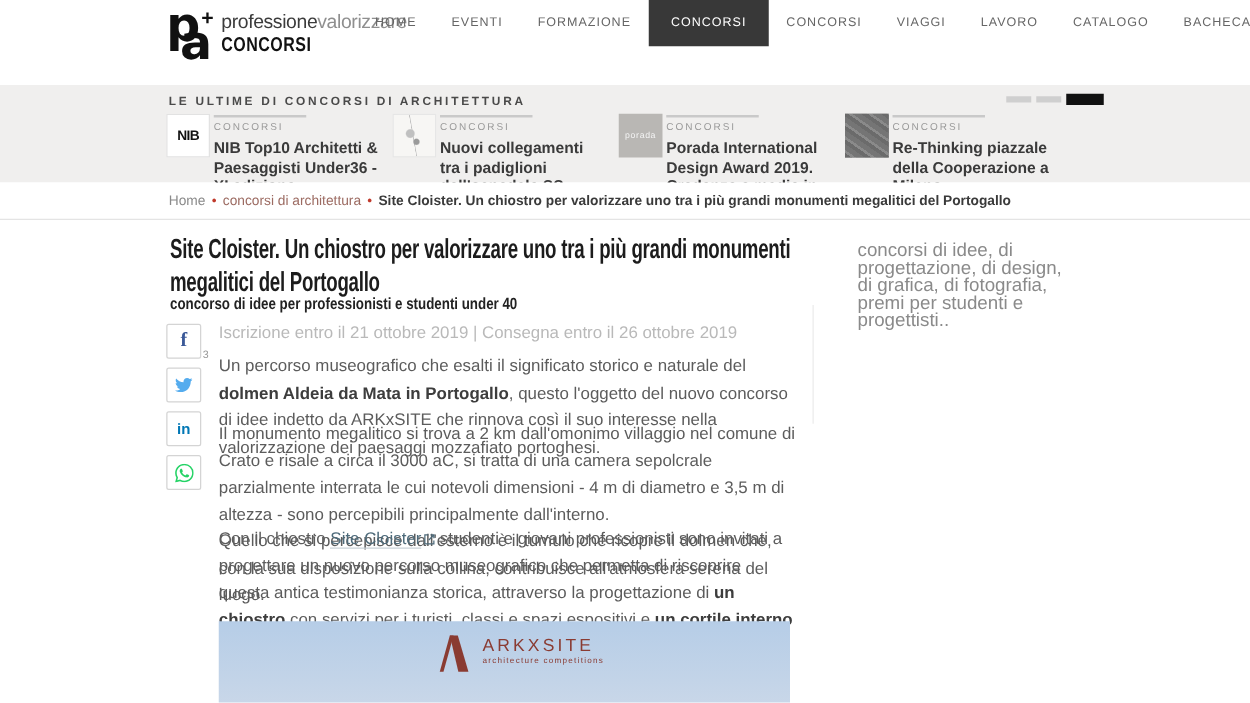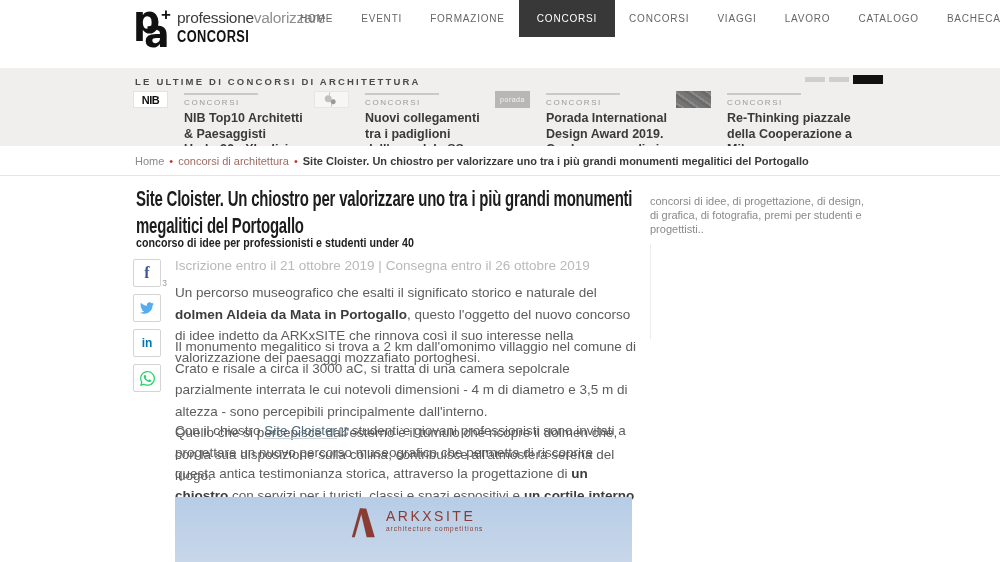--- a/index.html
+++ b/index.html
@@ -26,21 +26,21 @@
   .nav-item.active { background:#383838; color:#fff; padding:0 18px; }
   
   .strip { position:absolute; top:68px; left:0; width:1000px; height:78px; background:#f0efee; }
   .strip-heading { position:absolute; left:135px; top:8px; font-size:9.5px; font-weight:bold;
                    letter-spacing:2.2px; color:#4a4a4a; }
   .strip-widget { position:absolute; left:805px; top:7px; display:flex; align-items:center; gap:4px; }
   .sw-dash { width:20px; height:5px; background:#cfcfcf; }
   .sw-pill { width:30px; height:9px; background:#111; }
   .cards { position:absolute; left:133px; top:23px; display:flex; }
   .card { width:181px; display:flex; cursor:pointer; }
-  .thumb { width:35px; height:17px; margin-right:16px; flex:0 0 35px; display:flex;
+  .thumb { width:35px; height:35px; margin-right:3px; flex:0 0 35px; display:flex;
            align-items:center; justify-content:center; overflow:hidden; }
   .thumb-nib { background:#fff; border:1px solid #e2e2e2; font-weight:bold; font-size:11px;
                color:#111; letter-spacing:-0.5px; }
   .thumb-sketch { background:#f7f6f4; border:1px solid #e6e6e6;
     background-image:radial-gradient(circle at 55% 65%, #9a9a9a 2px, transparent 3px),
                      radial-gradient(circle at 40% 45%, #c0c0c0 3px, transparent 4px),
                      linear-gradient(80deg, transparent 46%, #bdbdbd 47%, transparent 49%); }
   .thumb-porada { background:#b9b7b4; color:#f4f4f4; font-size:7px; letter-spacing:0.5px;
                   flex-direction:column; }
   .thumb-aerial { background:#7c7c7c;
@@ -91,21 +91,21 @@
           background:linear-gradient(to bottom, #b6cde7 0%, #c3d4e8 60%, #cdd9e9 100%); }
   .hero-logo { position:absolute; left:170px; top:8px; display:flex; align-items:flex-start; }
   .ark-text { margin-left:7px; padding-top:3px; }
   .ark-name { font-size:14px; letter-spacing:2.5px; color:#8a3b32; }
   .ark-sub { font-size:6.5px; letter-spacing:1px; color:#8a3b32; margin-top:1px; }
   
   .sidebar { position:absolute; left:650px; top:188px; width:215px; }
   .sb-title { font-size:21px; letter-spacing:-0.3px; }
   .sb-title .gray { color:#b0b0b0; }
   .sb-title .bold { color:#1a1a1a; font-weight:bold; }
-  .sb-desc { margin-top:6px; font-size:11px; line-height:14px; color:#8a8a8a; }
+  .sb-desc { margin-top:6px; font-size:15px; line-height:14px; color:#8a8a8a;margin-left:36px; }
   .sb-line { position:absolute; left:0; top:56px; width:1px; height:95px; background:#ececec; }
 </style>
 </head>
 <body>
 
 <div class="header">
   <div class="logo">
     <div class="logo-glyphs">
       <span class="logo-p">p</span>
       <span class="logo-plus">+</span>

